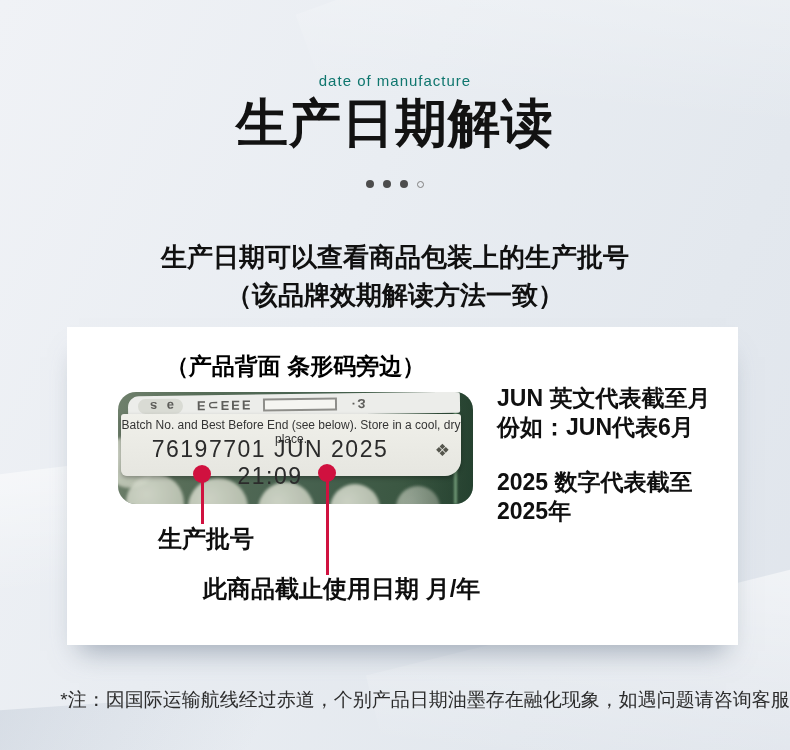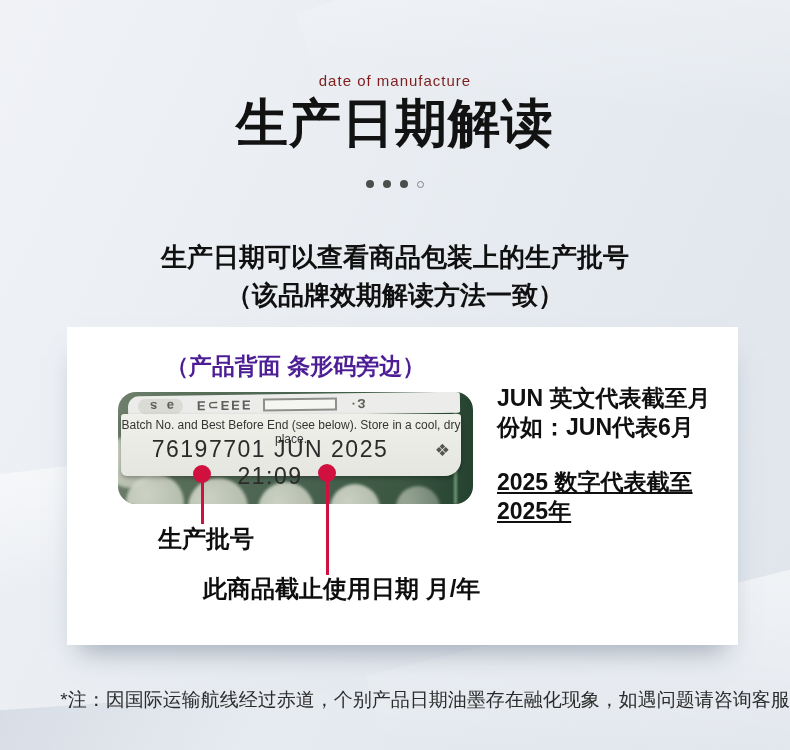--- a/index.html
+++ b/index.html
@@ -19,36 +19,36 @@
     background:linear-gradient(180deg,rgba(255,255,255,.5),rgba(255,255,255,0));
     transform:rotate(-7deg); }
   .streak-c { top:610px; left:380px; width:520px; height:180px;
     background:linear-gradient(200deg,rgba(255,255,255,.6),rgba(255,255,255,0) 70%);
     transform:rotate(-14deg); }
   .streak-d { top:700px; left:-60px; width:420px; height:120px;
     background:linear-gradient(120deg,rgba(165,178,195,.35),rgba(165,178,195,0) 70%);
     transform:rotate(-4deg); }
 
   .eyebrow { position:absolute; top:72px; left:0; width:100%;
-    text-align:center; font-size:15px; letter-spacing:1px; color:#7f1d1d; font-weight:500; }
+    text-align:center; font-size:15px; letter-spacing:1px; color:#0f766e; font-weight:500; }
   .page-title { position:absolute; top:90px; left:0; width:100%;
     text-align:center; font-size:52px; line-height:66px; font-weight:900;
     letter-spacing:1px; color:#121212; }
   .dots { position:absolute; top:180px; left:0; width:100%;
     display:flex; justify-content:center; align-items:center; gap:9px; }
   .dot { width:8px; height:8px; border-radius:50%; background:#4d4d4d; }
   .dot.hollow { width:7px; height:7px; background:transparent; border:1.5px solid #808080; }
 
   .intro { position:absolute; top:238px; left:0; width:100%;
     text-align:center; font-size:26px; line-height:38px; font-weight:600; color:#101010; }
 
   .card { position:absolute; left:67px; top:327px; width:671px; height:318px;
     background:#ffffff; box-shadow:0 18px 26px -12px rgba(100,114,135,.55); }
   .card-heading { position:absolute; left:51px; top:24px; width:355px;
-    text-align:center; font-size:23px; font-weight:600; color:#4c1d95; }
+    text-align:center; font-size:23px; font-weight:600; color:#000000; }
 
   
   .photo { position:absolute; left:51px; top:65px; width:355px; height:112px;
     border-radius:18px; overflow:hidden;
     background:linear-gradient(100deg,#6f806c 0%,#576d58 22%,#486250 52%,#3c5843 78%,#32503c 100%); }
   .pill { position:absolute; border-radius:50%;
     background:radial-gradient(circle at 35% 35%,#d9ddd0,#b4bcaa); filter:blur(1.5px); opacity:.9; }
   .photo-shade { position:absolute; right:0; top:0; width:70px; height:100%;
     background:linear-gradient(to left,rgba(15,40,26,.38),rgba(15,40,26,0)); }
   .bottle-edge { position:absolute; left:336px; top:0; width:3px; height:100%;
@@ -74,21 +74,21 @@
   .brand-mark { position:absolute; right:11px; top:26px; font-size:17px; color:#55564d; }
 
   
   .ann-dot { position:absolute; width:18px; height:18px; border-radius:50%;
     background:#d0113f; z-index:5; }
   .ann-line { position:absolute; width:2.5px; background:#d0113f; z-index:5; }
   .ann-label { position:absolute; font-size:24px; font-weight:600; color:#0e0e0e; white-space:nowrap; }
 
   .explain { position:absolute; left:430px; top:57px; width:240px;
     font-size:23px; line-height:29px; font-weight:600; color:#101010; }
-  .explain .para + .para { margin-top:26px;text-decoration:underline; }
+  .explain .para + .para { margin-top:26px; }
 
   .footnote { position:absolute; top:687px; left:0; width:100%;
     text-align:center; font-size:19px; font-weight:500; color:#2c2c2c;margin-left:30px; }
 </style>
 </head>
 <body>
 
 <div class="streak streak-a"></div>
 <div class="streak streak-b"></div>
 <div class="streak streak-c"></div>

